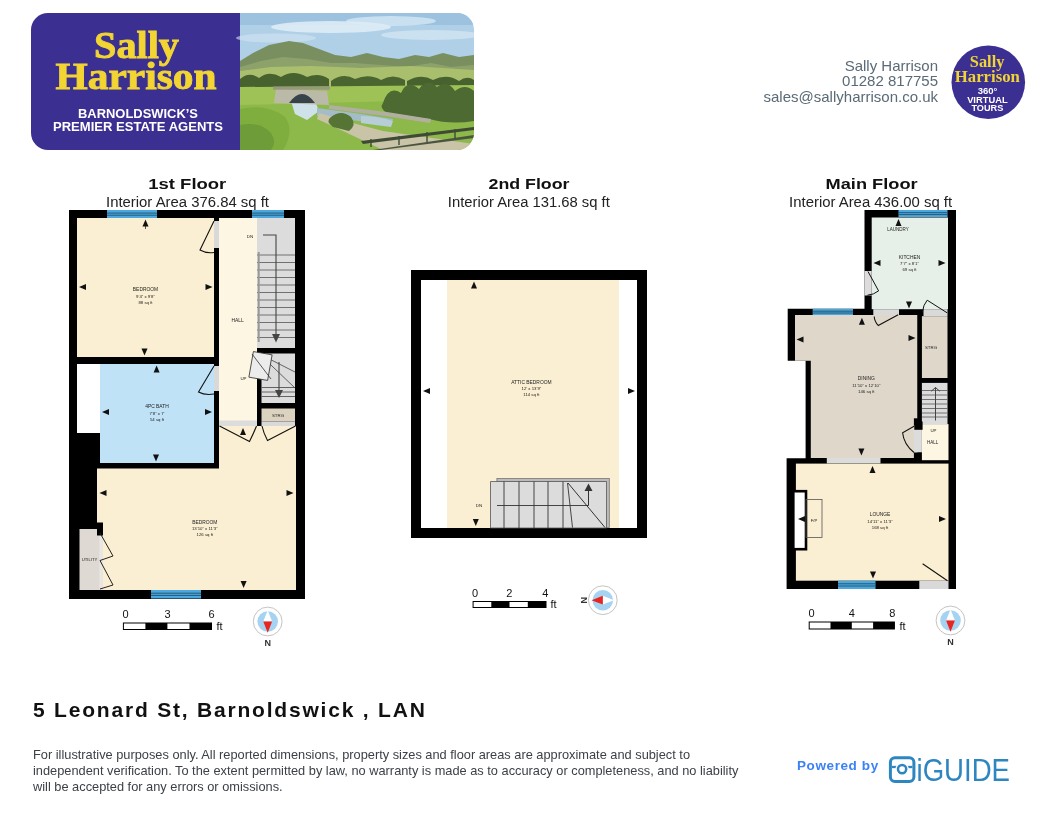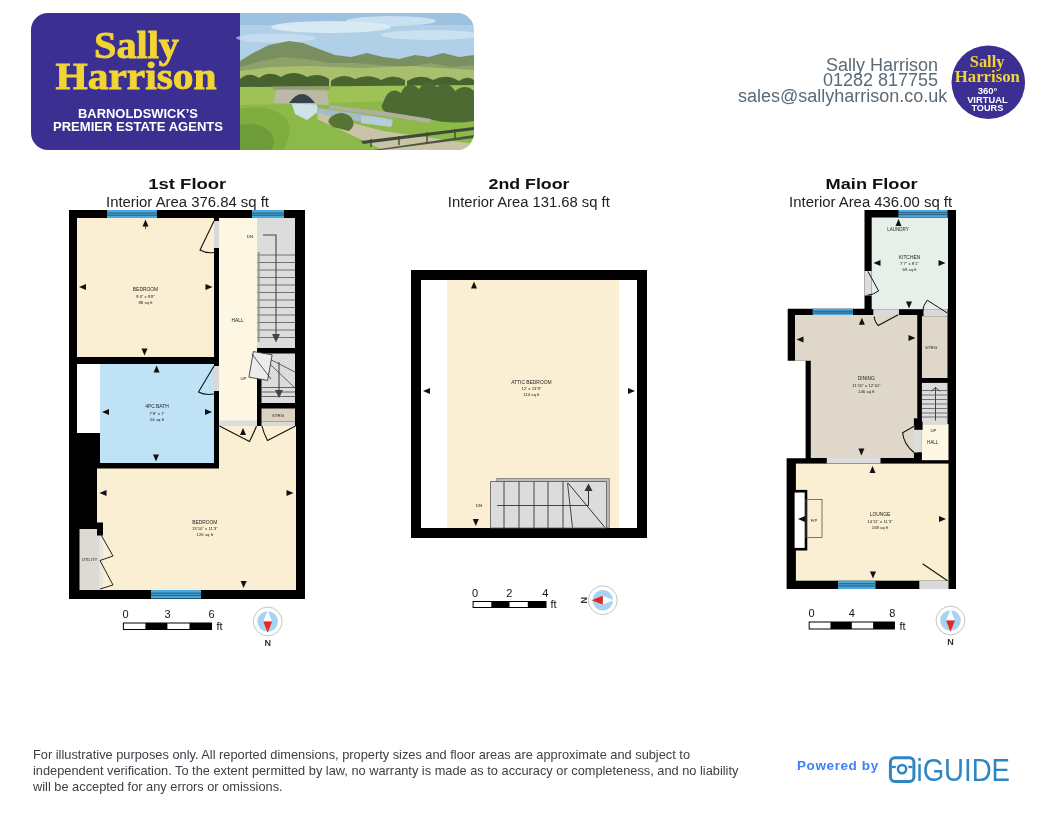--- a/index.html
+++ b/index.html
@@ -67,21 +67,21 @@
     <path d="M330,128 L443,114 L443,117 L332,131 Z" fill="#3f4a35"></path>
     <path d="M342,137 L443,122 L443,125 L350,137 Z" fill="#4a5540"></path>
     <line x1="340" y1="126" x2="340" y2="134" stroke="#3f4a35" stroke-width="1.4"></line>
     <line x1="368" y1="123" x2="368" y2="132" stroke="#3f4a35" stroke-width="1.4"></line>
     <line x1="396" y1="119" x2="396" y2="129" stroke="#3f4a35" stroke-width="1.4"></line>
     <line x1="424" y1="116" x2="424" y2="126" stroke="#3f4a35" stroke-width="1.4"></line>
   </g>
 </svg>
 </div>
 
-<div class="abs" style="left:738px;top:58px;width:200px;text-align:right;font-size:18px;line-height:15.4px;color:#5a6a76;">Sally Harrison<br>01282 817755<br>sales@sallyharrison.co.uk</div>
+<div class="abs" style="left:738px;top:58px;width:200px;text-align:right;font-size:15px;line-height:15.4px;color:#5a6a76;">Sally Harrison<br>01282 817755<br>sales@sallyharrison.co.uk</div>
 
 <svg class="abs" style="left:951px;top:45px" width="75" height="75" viewBox="0 0 75 75">
   <circle cx="37.3" cy="37.3" r="36.8" fill="#3b3092"></circle>
   <text x="36.1" y="22.2" font-family="Liberation Serif, serif" font-weight="bold" font-size="16" fill="#f2d532" text-anchor="middle" textLength="34.5" lengthAdjust="spacingAndGlyphs">Sally</text>
   <text x="36.3" y="37" font-family="Liberation Serif, serif" font-weight="bold" font-size="16" fill="#f2d532" text-anchor="middle" textLength="65" lengthAdjust="spacingAndGlyphs">Harrison</text>
   <text x="36.5" y="49.2" font-weight="bold" font-size="9.5" fill="#fff" text-anchor="middle">360°</text>
   <text x="36.4" y="58" font-weight="bold" font-size="9.5" fill="#fff" text-anchor="middle" textLength="40.5" lengthAdjust="spacingAndGlyphs">VIRTUAL</text>
   <text x="36.4" y="66.1" font-weight="bold" font-size="9.5" fill="#fff" text-anchor="middle" textLength="32" lengthAdjust="spacingAndGlyphs">TOURS</text>
 </svg>
 
@@ -439,20 +439,21 @@
 
 <g>
 <circle cx="950.5" cy="620.5" r="14.4" fill="#fff" stroke="#c4c4c4" stroke-width="1"></circle>
 <circle cx="950.5" cy="620.5" r="10.3" fill="#a6d3f2"></circle>
 <polygon points="950.5,609.3 946.1,620.5 954.9,620.5" fill="#fff"></polygon>
 <polygon points="946.1,620.5 954.9,620.5 950.5,631.7" fill="#e8251f"></polygon>
 <text x="950.5" y="645" font-size="9" font-weight="bold" fill="#333" text-anchor="middle">N</text>
 </g>
 </svg>
 
+<div class="abs" style="left:33px;top:698px;font-size:21px;font-weight:bold;color:#111;letter-spacing:1.8px;">5 Leonard St, Barnoldswick , LAN</div>
 
 <div class="abs" style="left:33px;top:747px;width:760px;font-size:12.8px;line-height:16px;color:#3c4147;">For illustrative purposes only. All reported dimensions, property sizes and floor areas are approximate and subject to<br>independent verification. To the extent permitted by law, no warranty is made as to accuracy or completeness, and no liability<br>will be accepted for any errors or omissions.</div>
 
 <div class="abs" style="left:797px;top:758px;font-size:13.5px;font-weight:bold;color:#3b82f6;letter-spacing:0.6px;">Powered by</div>
 
 <svg class="abs" style="left:886px;top:750px" width="130" height="40" viewBox="0 0 130 40">
   <rect x="4.4" y="7.8" width="23.5" height="23.7" rx="4.5" fill="none" stroke="#2e86c1" stroke-width="3"></rect>
   <line x1="6" y1="17" x2="26.4" y2="17" stroke="#2e86c1" stroke-width="2.3"></line>
   <circle cx="16.1" cy="19.1" r="6.6" fill="#ffffff"></circle>
   <circle cx="16.1" cy="19.1" r="4.1" fill="#ffffff" stroke="#2e86c1" stroke-width="2.5"></circle>

